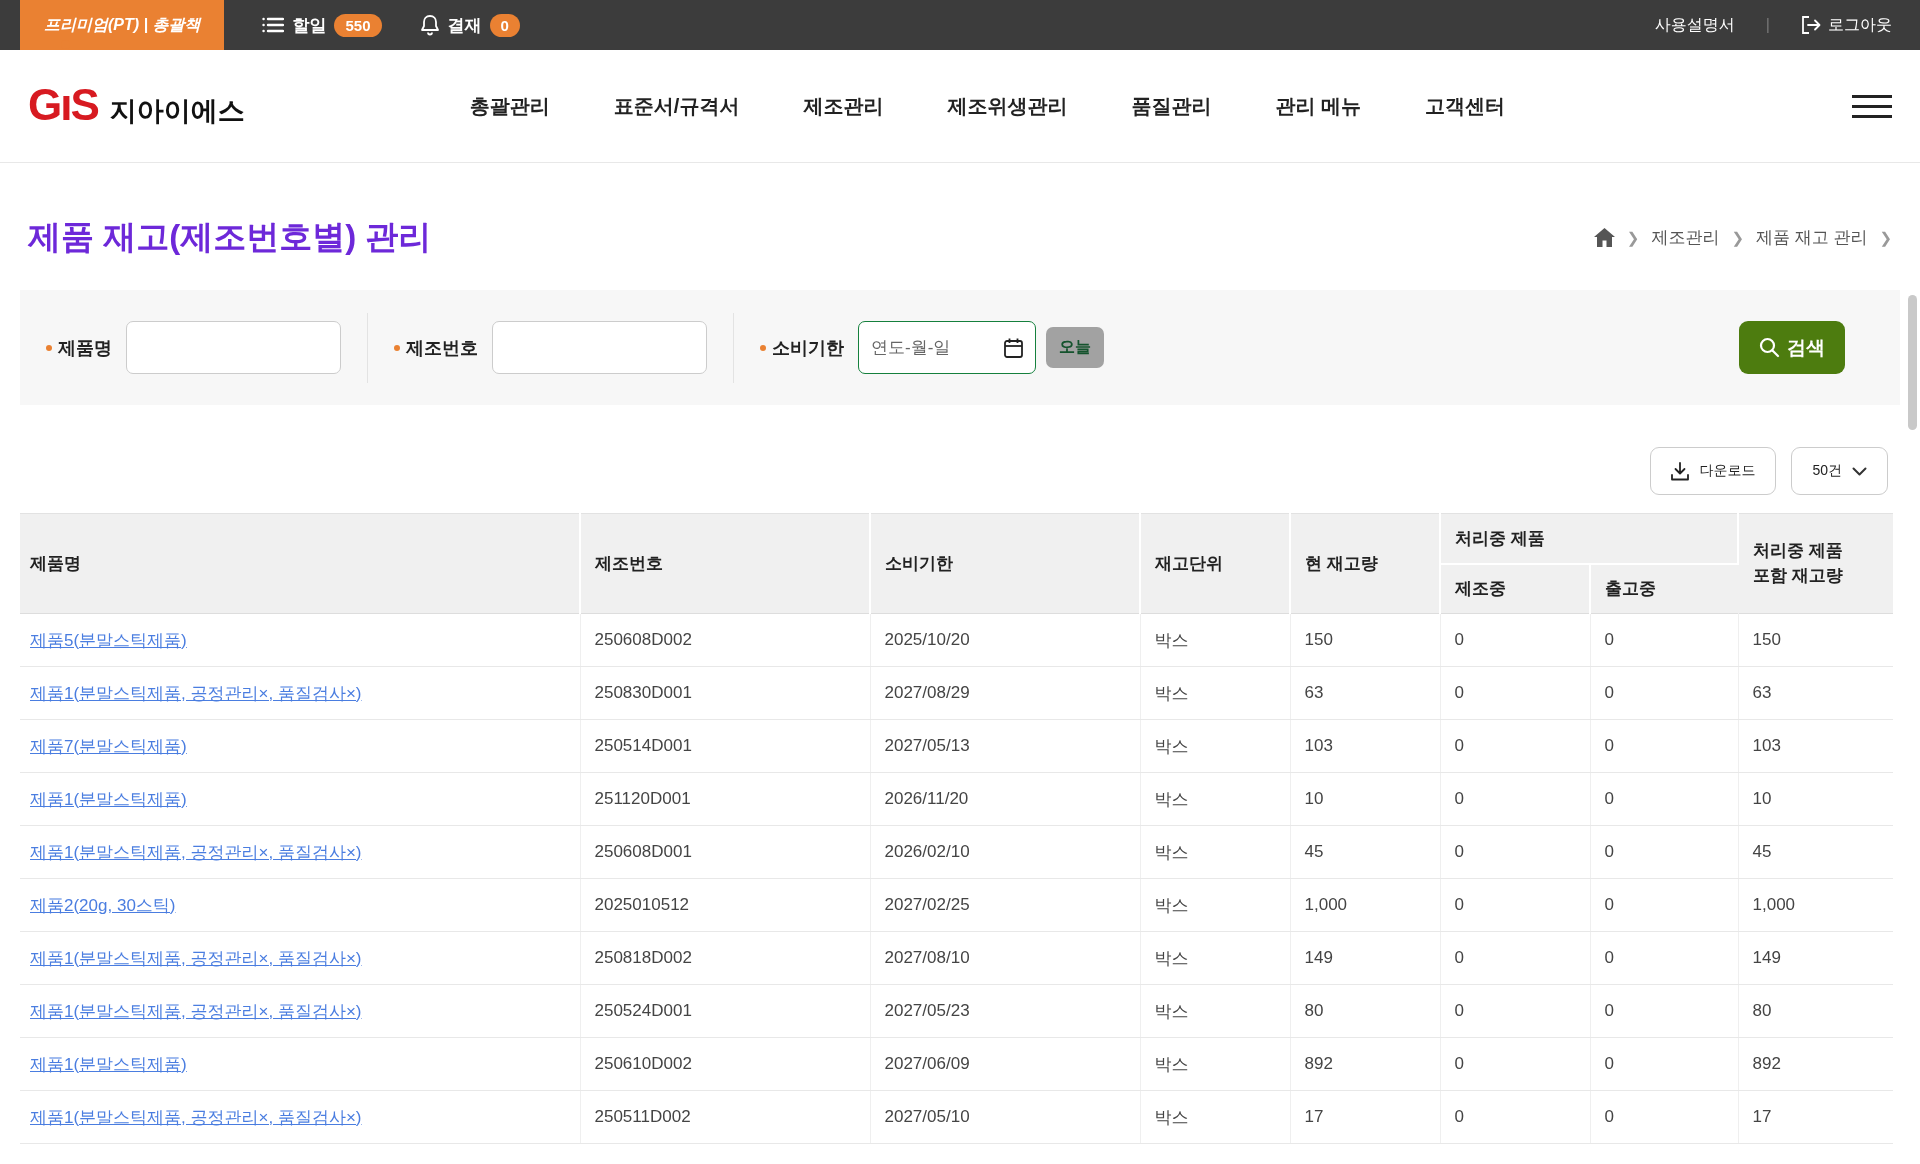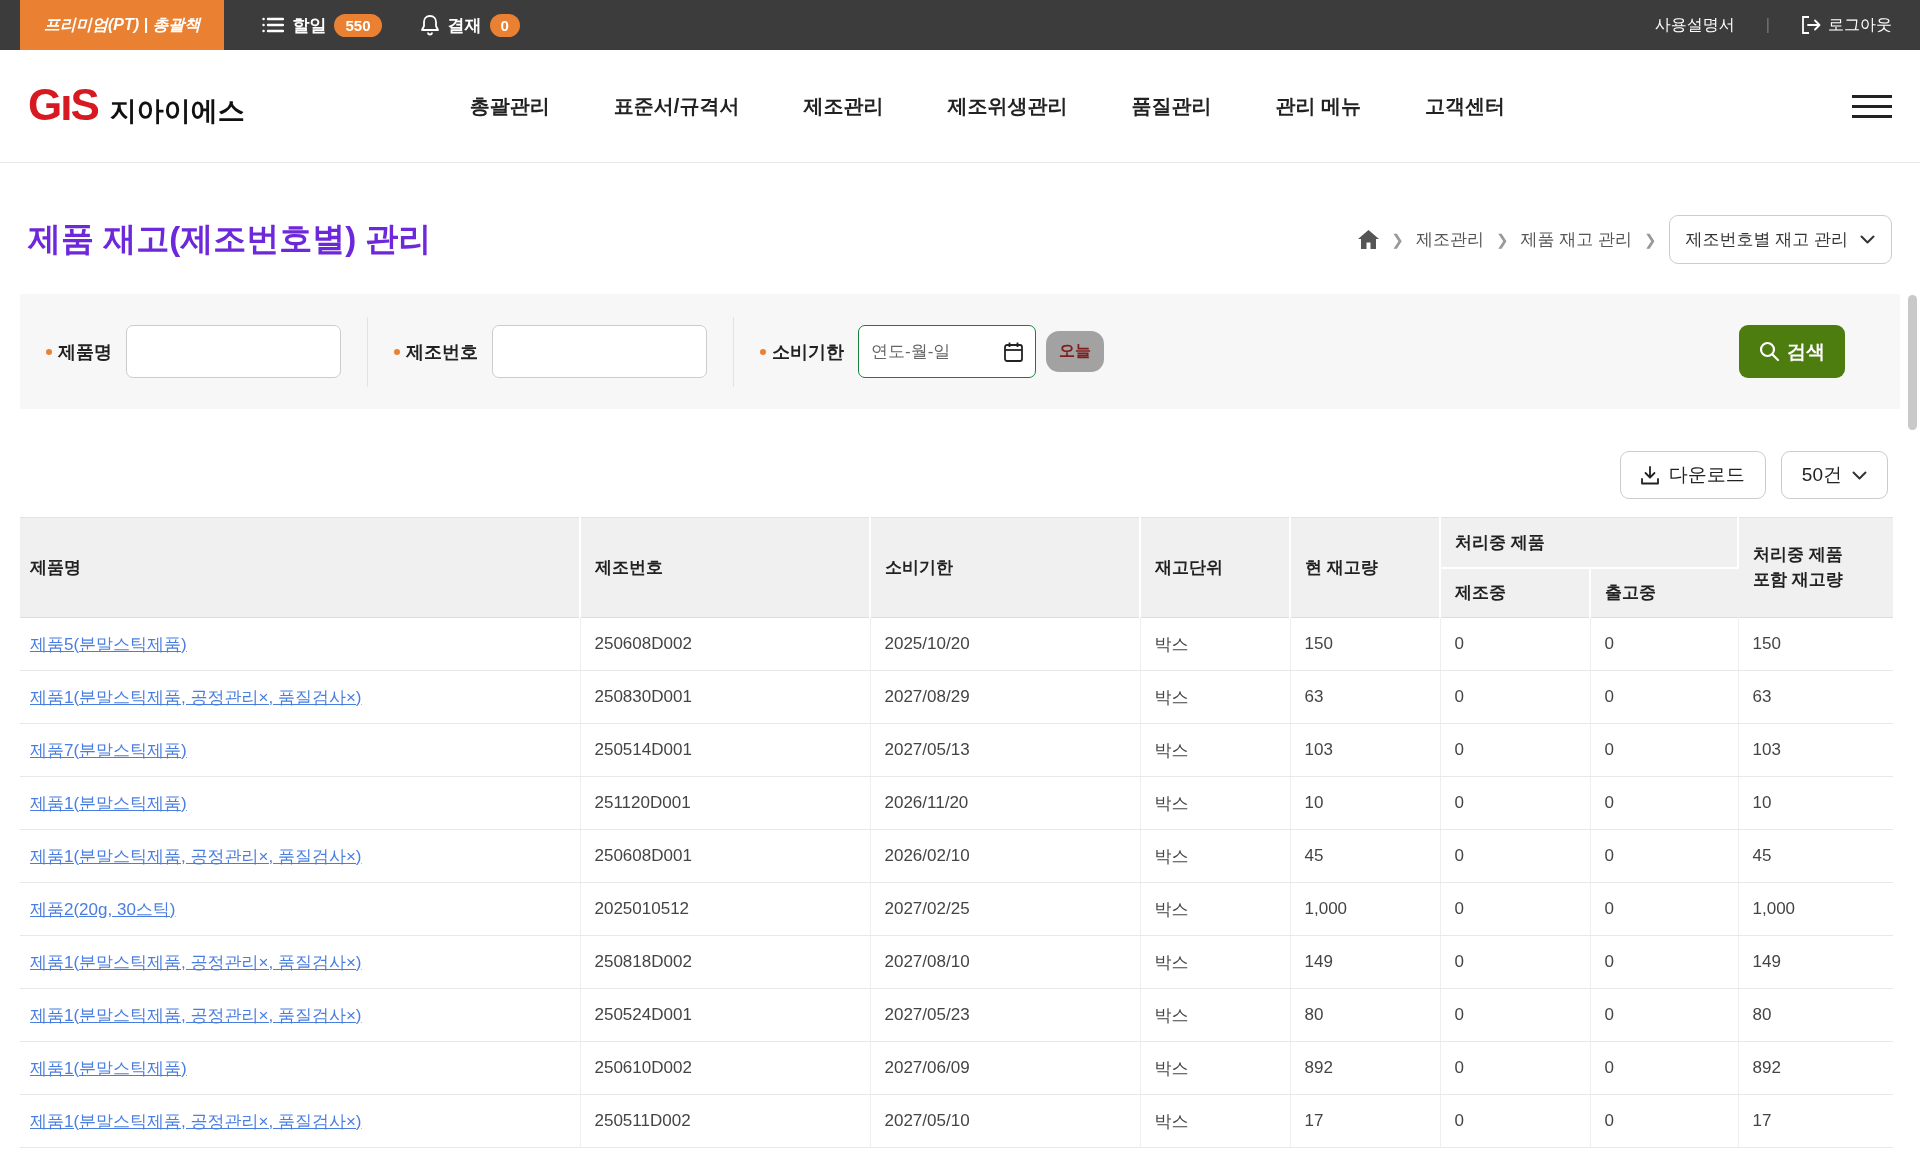--- a/index.html
+++ b/index.html
@@ -48,30 +48,30 @@
   .finput { width:215px; height:53px; background:#fff; border:1px solid #ccc; border-radius:7px;
     font-size:17px; padding:0 12px; outline:none; }
   .chk-item { display:flex; align-items:center; gap:9px; margin-right:26px; cursor:pointer; }
   .chk-box { width:30px; height:30px; border:1px solid #ccc; border-radius:6px; background:#fff;
     display:flex; align-items:center; justify-content:center; flex:none; }
   .chk-box.checked { background:#c2252c; border-color:#c2252c; }
   .chk-label { font-size:18px; color:#222; white-space:nowrap; }
   .date-input { width:178px; height:53px; background:#fff; border:1px solid #15803d; border-radius:7px;
     display:flex; align-items:center; justify-content:space-between; padding:0 12px; cursor:pointer; }
   .date-ph { font-size:17px; color:#666; }
-  .today-btn { background:#a2a2a2; color:#7f1d1d; font-size:16px; font-weight:bold; border:none;
-    border-radius:13px; padding:10px 13px; margin-left:10px; cursor:pointer; }
+  .today-btn { background:#a2a2a2; color:#14532d; font-size:16px; font-weight:bold; border:none;
+    border-radius:7px; padding:10px 13px; margin-left:10px; cursor:pointer; }
   .search-btn { margin-left:auto; margin-right:55px; background:#4d7c0f; color:#fff; border:none;
     border-radius:9px; height:53px; padding:0 20px; font-size:19px; font-weight:bold;
     display:flex; align-items:center; gap:7px; cursor:pointer; }
 
   
   .toolbar { display:flex; justify-content:flex-end; gap:15px; margin:42px 32px 18px 0; }
   .outline-btn { border:1px solid #ccc; border-radius:9px; background:#fff; height:48px;
-    display:flex; align-items:center; gap:10px; padding:0 20px; font-size:19px; color:#222; cursor:pointer; }
+    display:flex; align-items:center; gap:10px; padding:0 20px; font-size:14px; color:#222; cursor:pointer; }
 
   
   .table-wrap { margin:0 27px 0 20px; }
   table { border-collapse:collapse; table-layout:fixed; width:1873px; }
   thead th { background:#f0f0f0; font-size:17px; font-weight:bold; color:#222; text-align:left;
     padding:0 14px; height:50px; border-right:2px solid #fff; }
   thead tr:first-child th { border-top:1px solid #e2e2e2; }
   th.group { border-bottom:2px solid #fff; }
   thead { border-bottom:1px solid #ddd; }
   tbody td { font-size:17px; color:#444; padding:0 14px; height:53px;
@@ -161,28 +161,20 @@
     <span class="icon">
       <svg width="21" height="19" viewBox="0 0 21 19" fill="#555">
           <path d="M10.5 0 L21 9 L18 9 L18 19 L12.5 19 L12.5 12.5 L8.5 12.5 L8.5 19 L3 19 L3 9 L0 9 Z"></path>
         </svg>
     </span>
     <span class="crumb-sep">❯</span>
     <span>제조관리</span>
     <span class="crumb-sep">❯</span>
     <span>제품 재고 관리</span>
     <span class="crumb-sep">❯</span>
-    <span class="crumb-select">
-      <span>제조번호별 재고 관리</span>
-      <span class="icon">
-        <svg width="15" height="9" viewBox="0 0 15 9" fill="none" stroke="#333" stroke-width="2" stroke-linecap="round" stroke-linejoin="round">
-            <path d="M1.5 1.5 L7.5 7.5 L13.5 1.5"></path>
-          </svg>
-      </span>
-    </span>
   </div>
 </div>
 
 <div class="filterbar">
   <div class="fgroup">
     <span class="dot"></span>
     <span class="flabel">제품명</span>
     <input class="finput" type="text" style="">
   </div>
 

